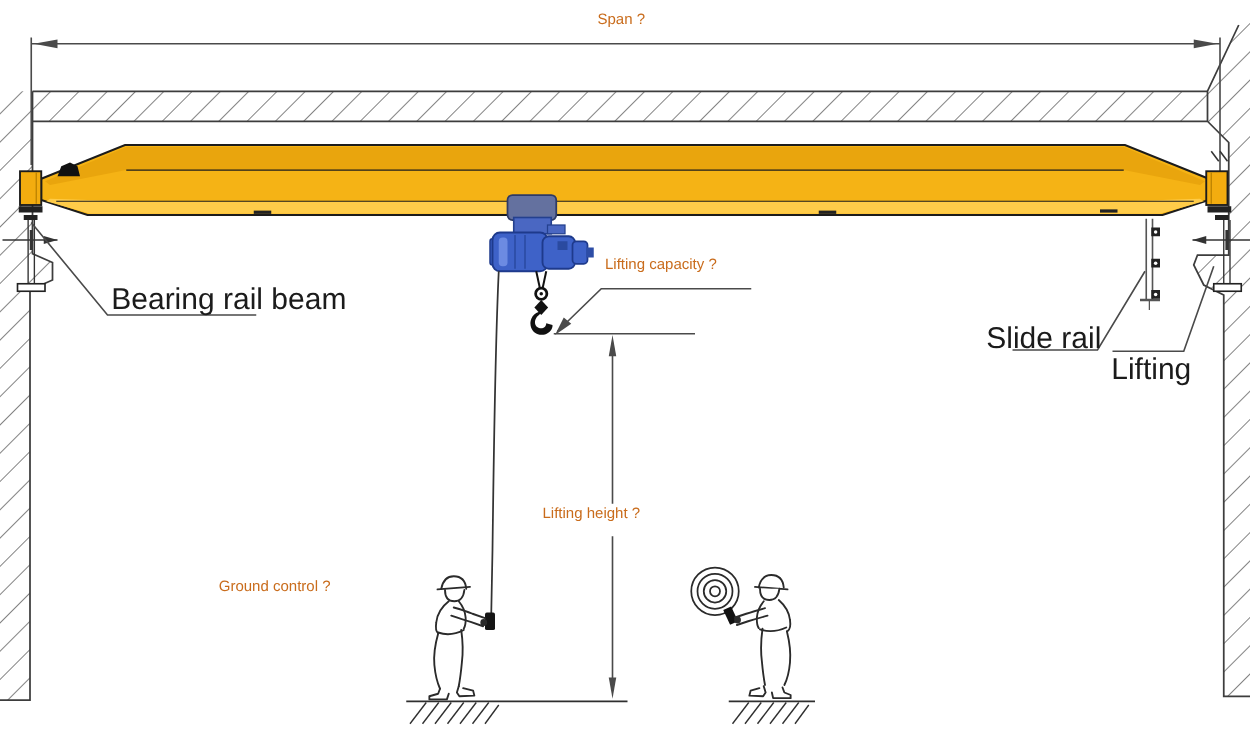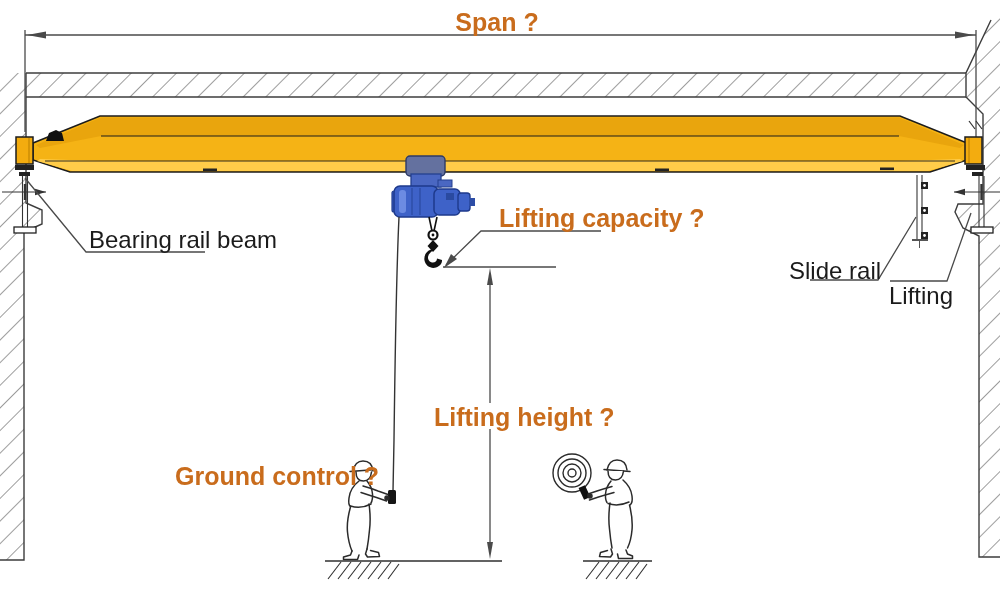--- a/index.html
+++ b/index.html
@@ -2,21 +2,21 @@
 <html><head>
 <meta charset="utf-8">
 <style>
   html,body{margin:0;padding:0;background:#ffffff;}
   .stage{
     position:relative;width:1000px;height:593px;background:#ffffff;overflow:hidden;
     font-family:"Liberation Sans", sans-serif;
   }
   .stage svg{position:absolute;left:0;top:0;}
   .lbl{position:absolute;white-space:nowrap;line-height:1.1;}
-  .lbl-orange{color:var(--accent,#C96C1C);font-size:25px;font-weight:bold;}
+  .lbl-orange{color:var(--accent,#C96C1C);font-size:12px;}
   .lbl-black{color:#1b1b1b;font-size:24px;}
   .lbl-center{transform:translateX(-50%);}
 </style>
 </head>
 <body>
 
 <div class="stage" style="--accent: #C96C1C;">
 
 <svg width="1000" height="593" viewBox="0 0 1000 593">
   <defs>
@@ -216,21 +216,21 @@
       <line x1="626" y1="579" x2="639" y2="562"></line>
       <line x1="636" y1="579" x2="647" y2="564"></line>
     </g>
   </g>
 </svg>
 
 <div class="lbl lbl-orange lbl-center" style="left:497px;top:9px;">Span ?</div>
 
 <div class="lbl lbl-black" style="left:89px;top:227px;">Bearing rail beam</div>
 
-<div class="lbl lbl-orange" style="left:484px;top:205px;margin-left:15px;">Lifting capacity ?</div>
+<div class="lbl lbl-orange" style="left:484px;top:205px;">Lifting capacity ?</div>
 
 <div class="lbl lbl-black" style="left:789px;top:258px;">Slide rail</div>
 
 <div class="lbl lbl-black" style="left:889px;top:283px;">Lifting</div>
 
 <div class="lbl lbl-orange" style="left:434px;top:404px;">Lifting height ?</div>
 
 <div class="lbl lbl-orange" style="left:175px;top:463px;">Ground control ?</div>
 
 

